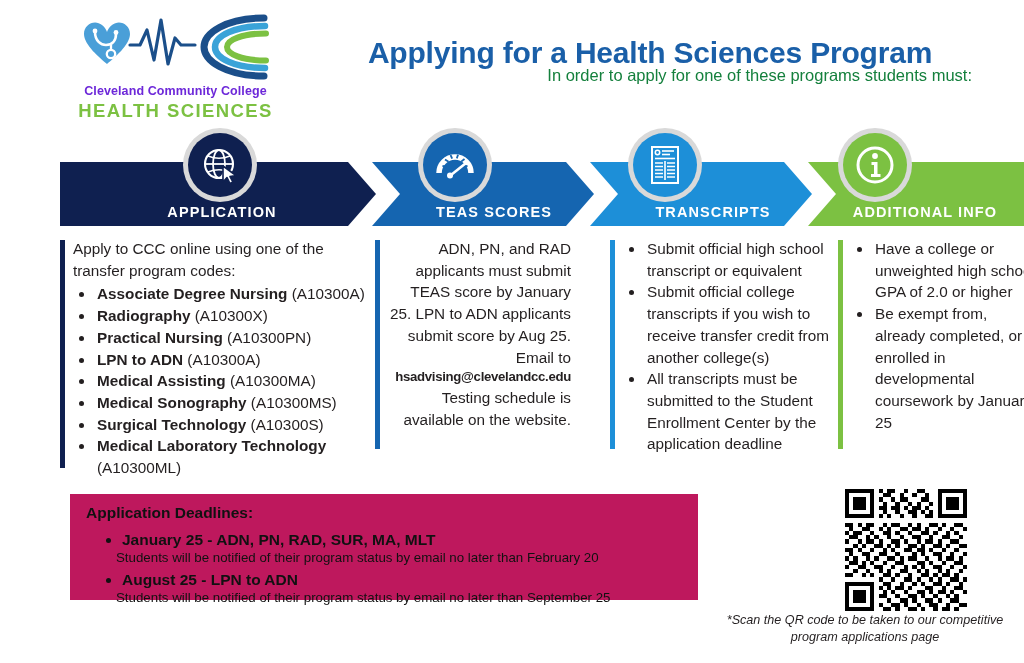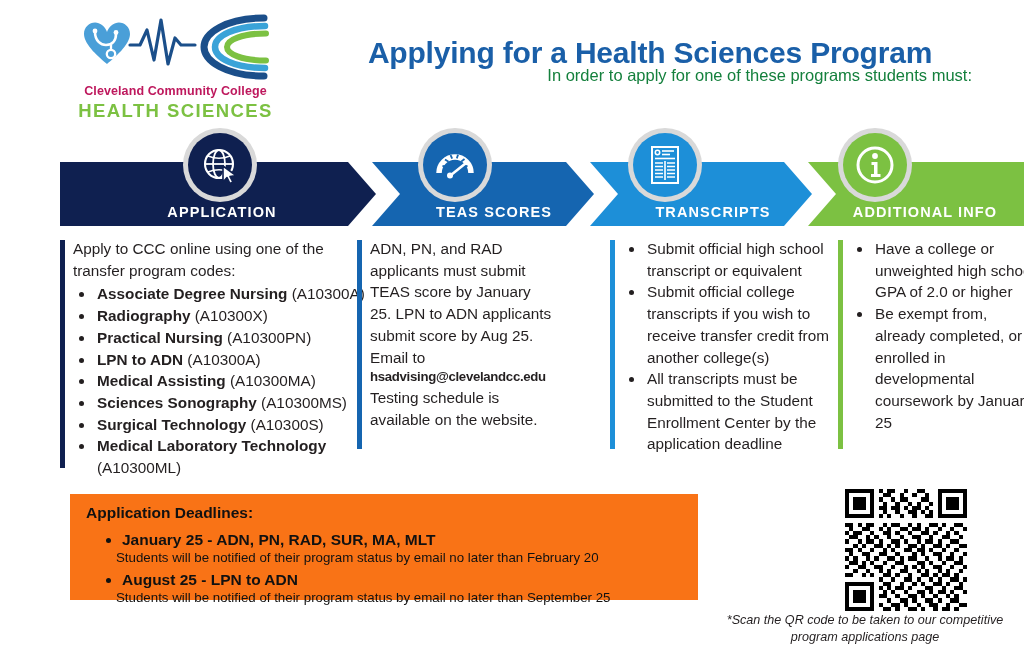--- a/index.html
+++ b/index.html
@@ -14,21 +14,21 @@
   }
   .page{position:relative;width:1024px;height:663px;}
 
   
   .header{position:absolute;left:0;top:0;width:1024px;height:125px;}
   .logo{position:absolute;left:68px;top:12px;width:215px;height:105px;}
   .logo-mark{position:absolute;left:0;top:0;width:215px;height:70px;}
   .logo-line1{
     position:absolute;left:0;top:72px;width:215px;
     text-align:center;font-size:12.5px;font-weight:bold;
-    color:#be185d;letter-spacing:.1px;
+    color:#6d28d9;letter-spacing:.1px;
   }
   .logo-line2{
     position:absolute;left:0;top:88px;width:215px;
     text-align:center;font-size:18.5px;font-weight:bold;
     color:#7cc142;letter-spacing:1.4px;
   }
   .title{
     position:absolute;left:300px;top:36px;width:700px;
     text-align:center;
     font-size:30px;font-weight:bold;color:#1a5fa8;
@@ -79,39 +79,39 @@
   .b4{left:778px;}
 
   
   .cols{position:absolute;left:60px;top:238px;width:964px;height:240px;}
   .col{position:absolute;top:0;padding-left:13px;box-sizing:border-box;}
   .col:before{
     content:"";position:absolute;left:0;top:2px;width:5px;height:100%;
   }
   .col1{left:0;width:310px;height:236px;}
   .col1:before{background:#0f2050;height:228px;}
-  .col2{left:297px;width:196px;height:215px;}
+  .col2{left:315px;width:196px;height:215px;text-align:right;}
   .col2:before{background:#1565b0;height:209px;}
   .col3{left:550px;width:230px;height:215px;}
   .col3:before{background:#1d8fd8;height:209px;}
   .col4{left:778px;width:200px;height:215px;}
   .col4:before{background:#7cc142;height:209px;}
 
   .col p.lead{margin:0 0 2px 0;font-size:15.3px;line-height:1.42;}
   .col ul{margin:0;padding:0 0 0 22px;list-style:disc;}
   .col li{font-size:15.3px;line-height:1.42;margin:0;padding-left:2px;}
   .col li .b{font-weight:bold;}
   .col3 li, .col4 li{margin-bottom:0;}
   .col2 p{margin:0;font-size:15.3px;line-height:1.42;}
   .col2 .email{font-weight:bold;font-size:13.2px;letter-spacing:-0.3px;}
 
   
   .deadlines{
     position:absolute;left:70px;top:494px;width:628px;height:106px;
-    background:#f97316;box-sizing:border-box;padding:10px 0 0 16px;
+    background:#be185d;box-sizing:border-box;padding:10px 0 0 16px;
   }
   .deadlines h3{margin:0 0 1px 0;font-size:15.5px;font-weight:bold;color:#111;}
   .deadlines ul{margin:8px;padding-left:28px;list-style:disc;}
   .deadlines li{font-size:15.5px;font-weight:bold;color:#111;line-height:1.25;}
   .deadlines .note{
     font-weight:normal;font-size:13.3px;
     display:block;margin:1px 0 3px -6px;line-height:1.25;
   }
 
   
@@ -249,21 +249,21 @@
   <div class="cols">
 
     <div class="col col1">
       <p class="lead">Apply to CCC online using one of the transfer program codes:</p>
       <ul>
         <li><span class="b">Associate Degree Nursing</span><span> (A10300A)</span></li>
         <li><span class="b">Radiography</span><span> (A10300X)</span></li>
         <li><span class="b">Practical Nursing</span><span> (A10300PN)</span></li>
         <li><span class="b">LPN to ADN</span><span> (A10300A)</span></li>
         <li><span class="b">Medical Assisting</span><span> (A10300MA)</span></li>
-        <li><span class="b">Sciences Sonography</span><span> (A10300MS)</span></li>
+        <li><span class="b">Medical Sonography</span><span> (A10300MS)</span></li>
         <li><span class="b">Surgical Technology</span><span> (A10300S)</span></li>
         <li><span class="b">Medical Laboratory Technology</span><span> (A10300ML)</span></li>
       </ul>
     </div>
 
     <div class="col col2">
       <p>ADN, PN, and RAD applicants must submit TEAS score by January 25. LPN to ADN applicants submit score by Aug 25.</p>
       <p>Email to</p>
       <p class="email">hsadvising@clevelandcc.edu</p>
       <p>Testing schedule is available on the website.</p>

